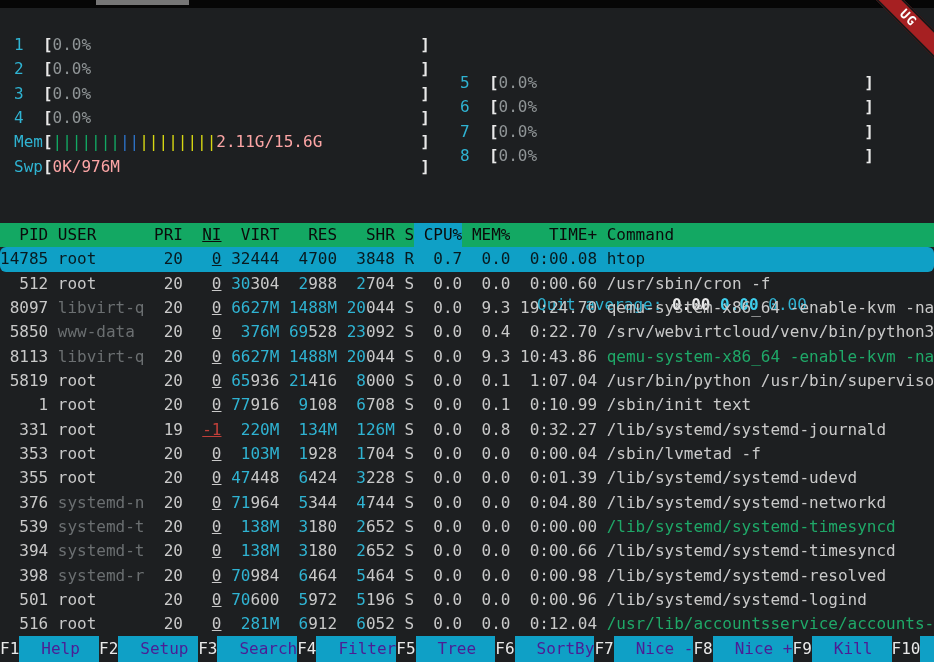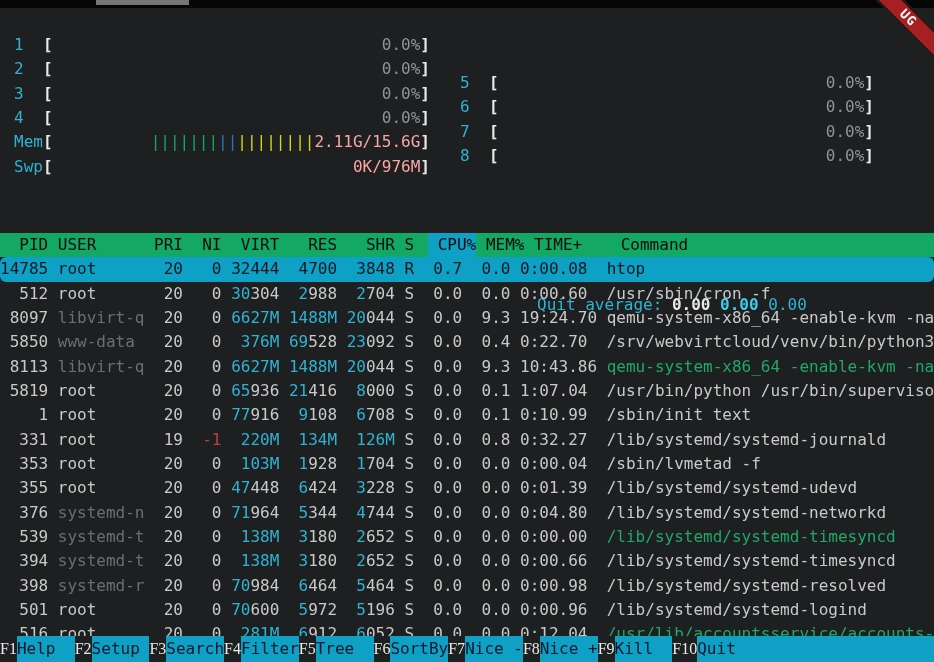--- a/index.html
+++ b/index.html
@@ -44,67 +44,67 @@
     text-align:center;letter-spacing:1px;
   }
   
   .top{position:absolute;top:8px;left:0;width:934px;height:215px;}
   .col{position:absolute;top:25px;white-space:pre;}
   .col-left{left:14px;width:416px;}
   .col-right{left:460px;width:414px;}
   .meter-line{display:flex;height:var(--row-h);line-height:var(--row-h);}
   .m-id{width:3ch;color:var(--cyan);}
   .m-bracket{color:var(--whiteb);font-weight:bold;}
-  .m-body{flex:1;display:flex;justify-content:flex-end;overflow:hidden;}
+  .m-body{flex:1;display:flex;justify-content:flex-start;overflow:hidden;}
   .m-bars{white-space:pre;}
   .m-value{color:var(--gray);}
   .m-value.mem{color:#fca5a5;}
   .bar-green{color:var(--green-bg);}
   .bar-blue{color:var(--blue);}
   .bar-yellow{color:var(--yellow);}
   .stat-line{height:var(--row-h);line-height:var(--row-h);white-space:pre;}
   .cyan{color:var(--cyan);}
   .cyanb{color:var(--cyan-bright);font-weight:bold;}
   .wb{color:var(--whiteb);font-weight:bold;}
   .grn{color:var(--green-text);}
   .grnb{color:var(--green-bright);font-weight:bold;}
   
-  .table{position:absolute;top:233px;left:0;width:934px;}
+  .table{position:absolute;top:223px;left:0;width:934px;}
   .prow{display:flex;height:var(--row-h);line-height:var(--row-h);white-space:pre;overflow:hidden;}
   .prow span{display:inline-block;}
   .cell{flex:none;overflow:hidden;}
   .cell.pad{padding-left:1ch;}
   .c-pid{width:5ch;text-align:right;}
   .c-user{width:9ch;text-align:left;}
   .c-pri{width:3ch;text-align:right;}
-  .c-ni{width:3ch;text-align:right;}
+  .c-ni{width:3ch;text-align:right;text-decoration:underline;}
   .c-virt{width:5ch;text-align:right;}
   .c-res{width:5ch;text-align:right;}
   .c-shr{width:5ch;text-align:right;}
   .c-s{width:1ch;text-align:left;}
   .c-cpu{width:4ch;text-align:right;}
   .c-mem{width:4ch;text-align:right;}
-  .c-time{width:8ch;text-align:left;}
+  .c-time{width:8ch;text-align:right;}
   .c-cmd{flex:1;text-align:left;}
   .thead{background:var(--green-bg);color:#0b0b0b;}
-  .thead .cell.sorted{background:var(--cyan-bg);margin-left:14px;}
+  .thead .cell.sorted{background:var(--cyan-bg);}
   .hi{color:var(--cyan);}
   .dim{color:var(--dim);}
   .red{color:var(--red);}
   .green-cmd{color:var(--green-text);}
   .prow.selected{background:var(--cyan-bg);border-radius:6px;}
   .prow.selected, .prow.selected .hi, .prow.selected .dim,
   .prow.selected .red, .prow.selected .green-cmd{color:#081a20;}
   
   .fkeys{position:absolute;bottom:0;left:0;width:934px;height:26px;display:flex;
          line-height:26px;white-space:pre;background:var(--bg);}
   .fk{display:flex;}
   .fk:last-child{flex:1;}
-  .fk-key{color:var(--whiteb);font-family:Liberation Serif, serif;}
-  .fk-label{background:var(--cyan-bg);color:#0f172a;width:6ch;overflow:hidden;}
+  .fk-key{color:var(--whiteb);}
+  .fk-label{background:var(--cyan-bg);color:#4c1d95;width:6ch;overflow:hidden;padding-left:22px;}
   .fk:last-child .fk-label{flex:1;width:auto;}
 </style>
 </head>
 <body>
 
 <div class="screen">
 
   <div class="titlebar">
     <div class="titlebar-tab"></div>
   </div>

